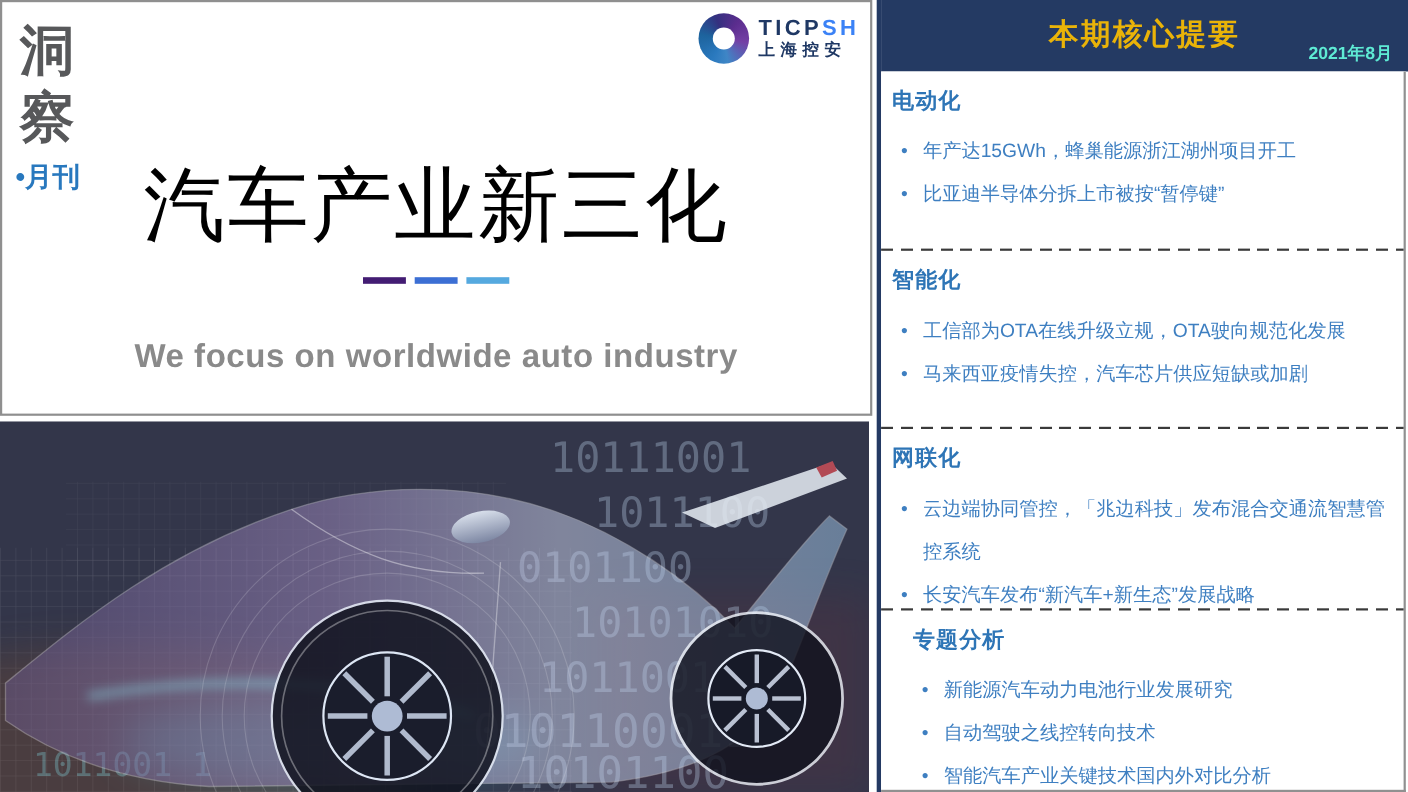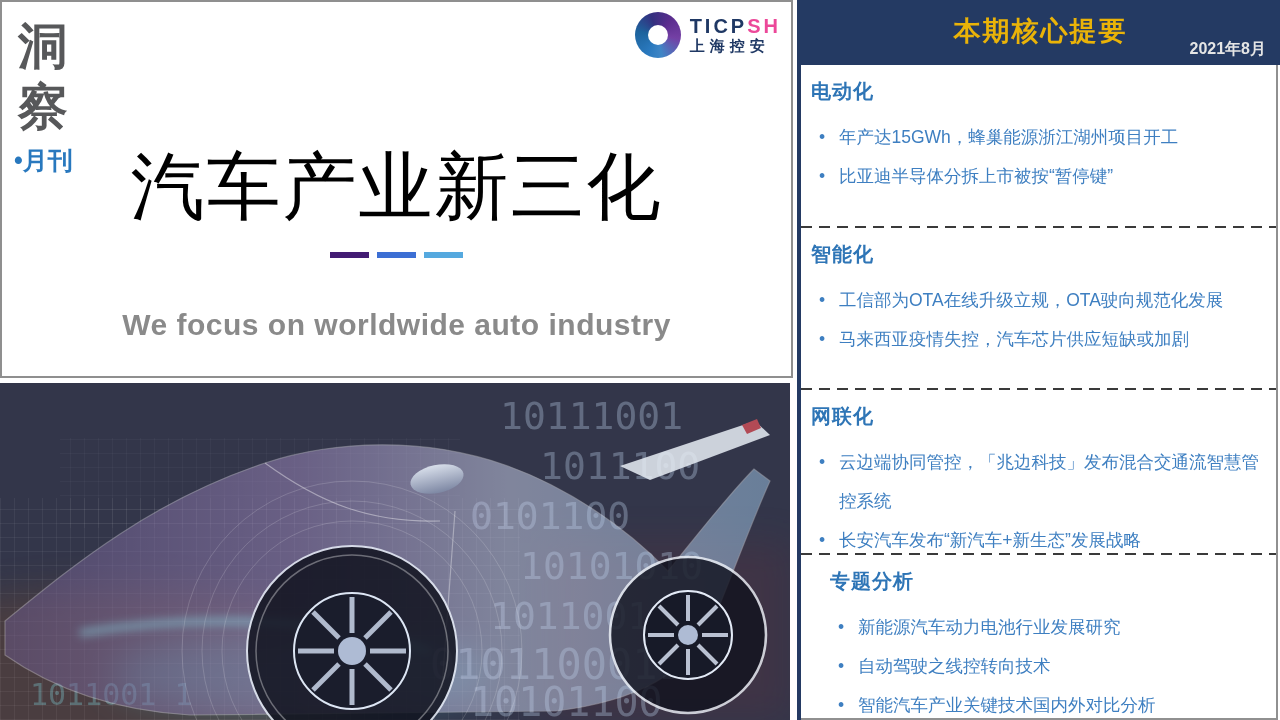--- a/index.html
+++ b/index.html
@@ -13,41 +13,41 @@
     font-weight:bold;color:#57585a;word-break:break-all;letter-spacing:0;}
   .monthly{position:absolute;left:12px;top:142px;font-size:25px;font-weight:bold;color:#2878be;}
   .logo{position:absolute;right:10px;top:10px;display:flex;align-items:center;gap:9px;}
   .logo-swirl{position:relative;width:46px;height:46px;border-radius:50%;
     background:conic-gradient(from 210deg,#2a79be 0deg,#1d639d 70deg,#34307f 130deg,#5b2d8e 190deg,#7440a5 250deg,#3f86c6 320deg,#2a79be 360deg);}
   .logo-swirl::after{content:"";position:absolute;left:13px;top:13px;width:20px;height:20px;
     border-radius:50%;background:#fff;}
   .logo-text{display:flex;flex-direction:column;line-height:1.08;}
   .logo-en{font-size:20px;font-weight:bold;letter-spacing:3px;}
   .logo-en .p1{color:#1f3864;}
-  .logo-en .p2{color:#ec4899;}
+  .logo-en .p2{color:#3b82f6;}
   .logo-cn{font-size:15px;font-weight:bold;color:#1f3864;letter-spacing:5px;}
   .main-title{position:absolute;left:0;right:0;top:136px;text-align:center;font-size:74px;
     font-weight:normal;color:#000;letter-spacing:2px;white-space:nowrap;}
   .dashes{position:absolute;left:0;right:0;top:250px;display:flex;justify-content:center;gap:8px;}
   .dash{width:39px;height:6px;}
   .dash.d1{background:#431c73;}
   .dash.d2{background:#3c6fd4;}
   .dash.d3{background:#55a9df;}
   .subtitle{position:absolute;left:0;right:0;top:306px;text-align:center;font-size:30px;
     font-weight:bold;color:#8a8a8a;letter-spacing:0.5px;}
 
   
   .hero{position:absolute;left:0;top:383px;width:790px;height:337px;}
 
   
   .right-stripe{position:absolute;left:797px;top:0;width:4px;height:720px;background:#243a63;}
   .right-header{position:absolute;left:801px;top:0;width:479px;height:65px;background:#243a63;}
   .digest-title{position:absolute;left:0;right:0;top:13px;text-align:center;color:#eab308;
     font-size:27px;font-weight:bold;letter-spacing:2px;}
-  .digest-date{position:absolute;right:14px;bottom:5px;color:#e5e5e5;font-size:16px;font-weight:bold;}
+  .digest-date{position:absolute;right:14px;bottom:5px;color:#5eead4;font-size:16px;font-weight:bold;}
   .right-content{position:absolute;left:801px;top:65px;width:475px;height:653px;background:#fff;
     border-right:2px solid #909090;border-bottom:2px solid #909090;}
   .section{position:relative;box-sizing:border-box;padding:13px 10px 0 10px;}
   .s1{height:163px;} .s2{height:162px;} .s3{height:165px;} .s4{height:163px;margin-left:19px;}
   .sec-heading{font-size:20px;font-weight:bold;color:#2e75b6;letter-spacing:1px;}
   .sec-list{margin:13px 0 0 0;padding:0;list-style:none;}
   .sec-list li{position:relative;padding-left:28px;font-size:17.5px;line-height:39px;
     color:#3e7fc1;}
   .sec-list li::before{content:"\2022";position:absolute;left:8px;color:#3e7fc1;}
   .divider{position:absolute;left:0;bottom:0;width:100%;height:2px;

